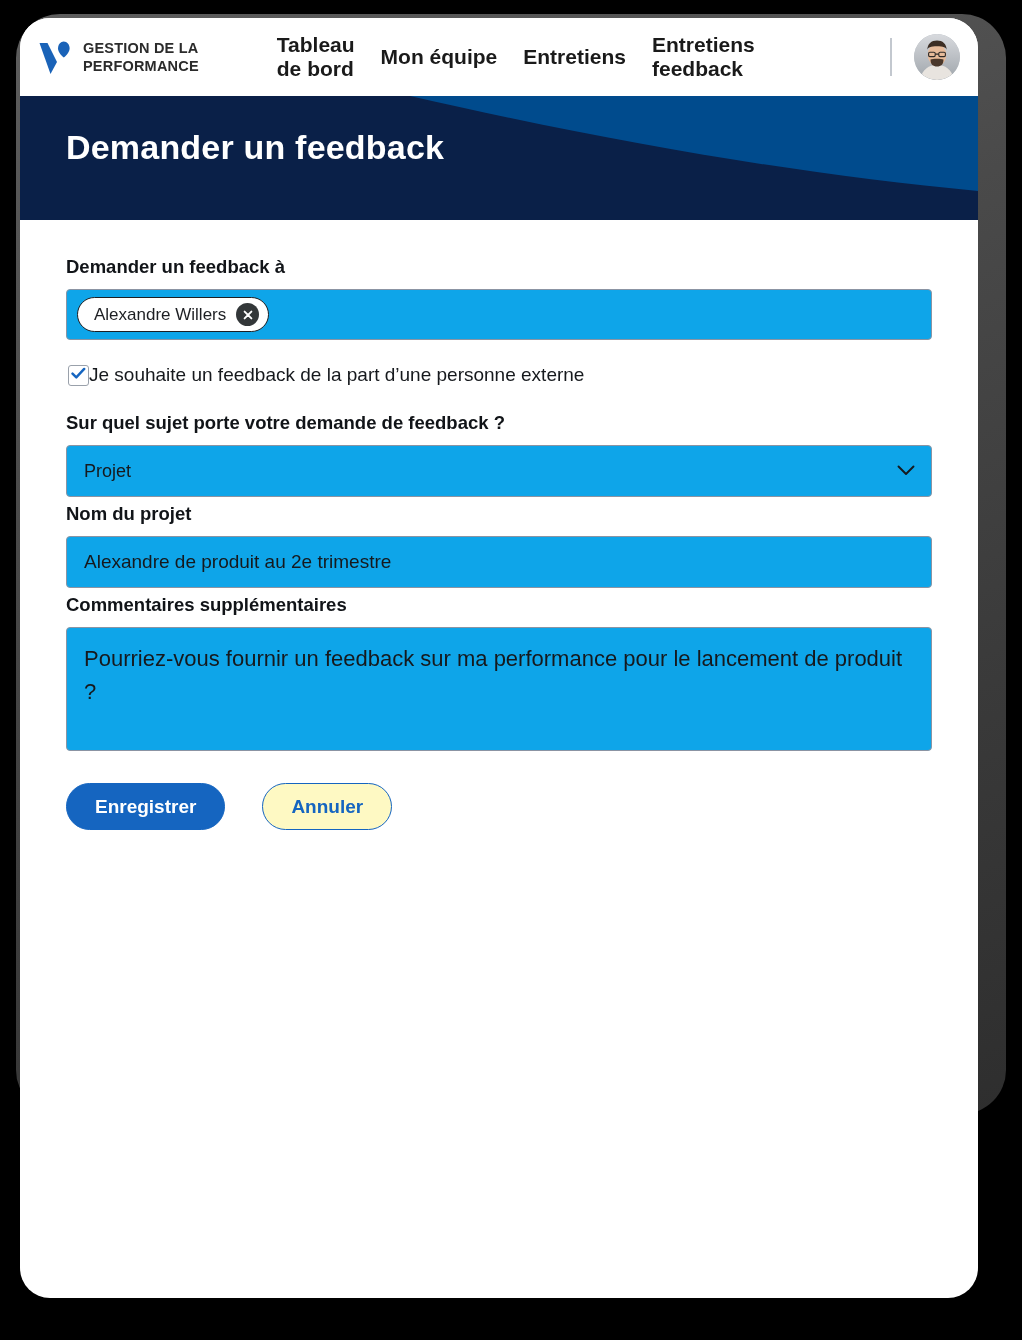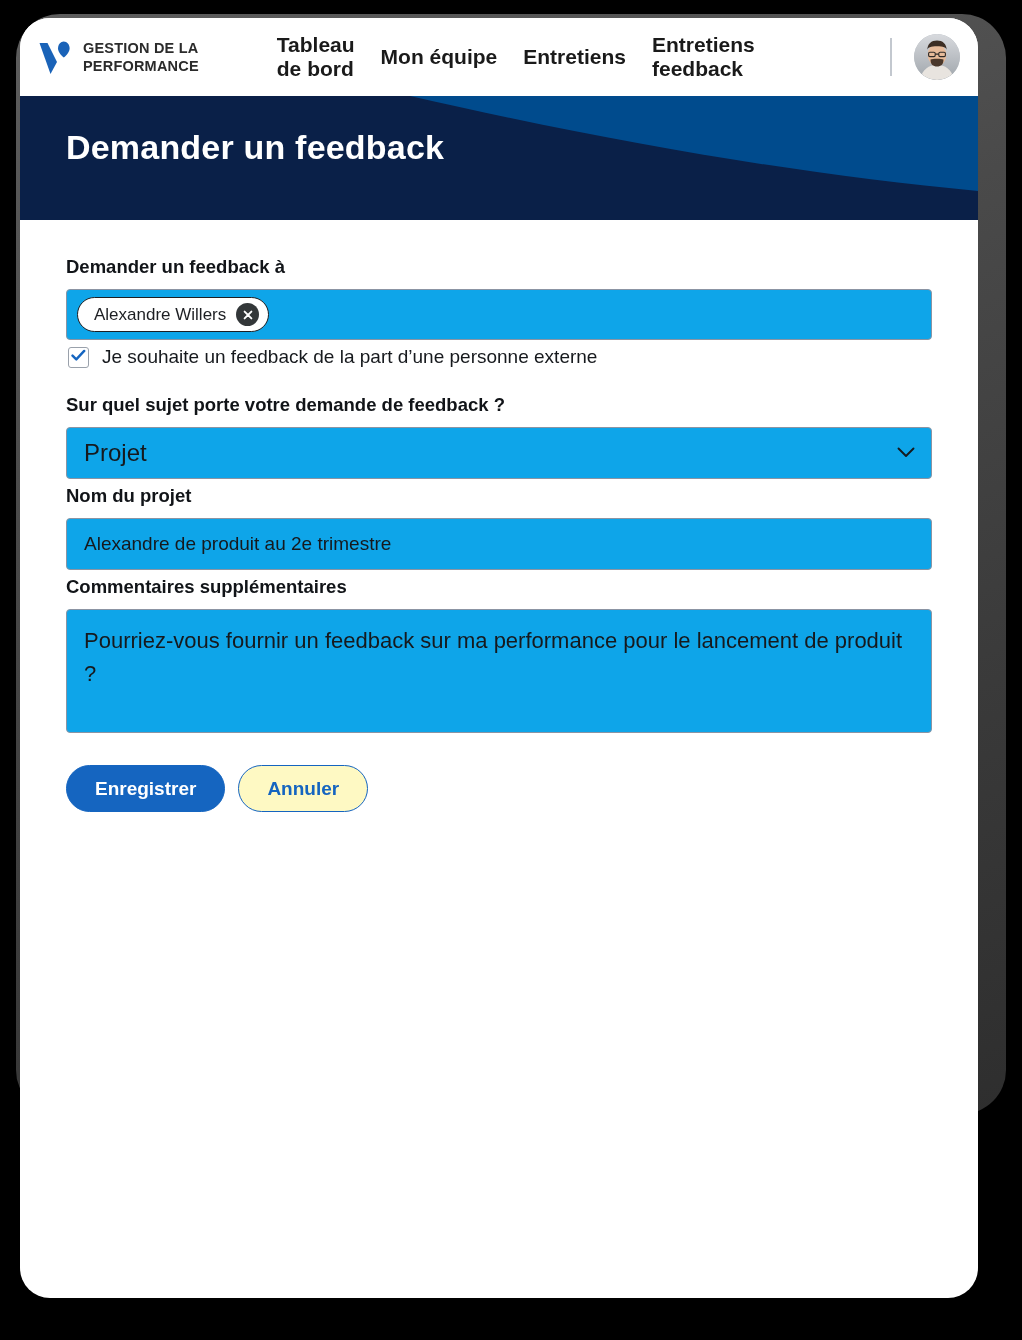--- a/index.html
+++ b/index.html
@@ -163,22 +163,21 @@
     align-items: center;
     justify-content: center;
     cursor: pointer;
     flex: 0 0 auto;
   }
 
   
   #external-row {
     display: flex;
     align-items: center;
-    gap: 13px;
-    margin: 6px 0 26px 2px;
+    margin: 24px 0 26px 2px;
   }
   #external-checkbox {
     width: 21px; height: 21px;
     border: 1.4px solid #9aa1ab;
     border-radius: 3px;
     background: #ffffff;
     display: inline-flex;
     align-items: center;
     justify-content: center;
     cursor: pointer;
@@ -186,21 +185,21 @@
   }
   #external-label { font-size: 19px; color: #16191d; cursor: pointer; }
 
   
   #subject-select-wrap { position: relative; }
   #subject-select {
     height: 52px;
     display: flex;
     align-items: center;
     padding: 0 46px 0 17px;
-    font-size: 24px;
+    font-size: 18px;
     color: #16191d;
     cursor: pointer;
     text-align: center;
   }
   #subject-chevron {
     position: absolute;
     right: 17px;
     top: 50%;
     transform: translateY(-50%);
     pointer-events: none;
@@ -224,21 +223,21 @@
     font-size: 22px;
     color: #16191d;
     line-height: 1.52;
     cursor: text;
   }
 
   
   #actions {
     display: flex;
     align-items: flex-start;
-    gap: 13px;
+    gap: 37px;
     margin-top: 32px;
   }
   .btn {
     font-family: "Liberation Sans", sans-serif;
     font-size: 19px;
     font-weight: bold;
     border-radius: 999px;
     padding: 13px 28px;
     cursor: pointer;
     line-height: 1;

